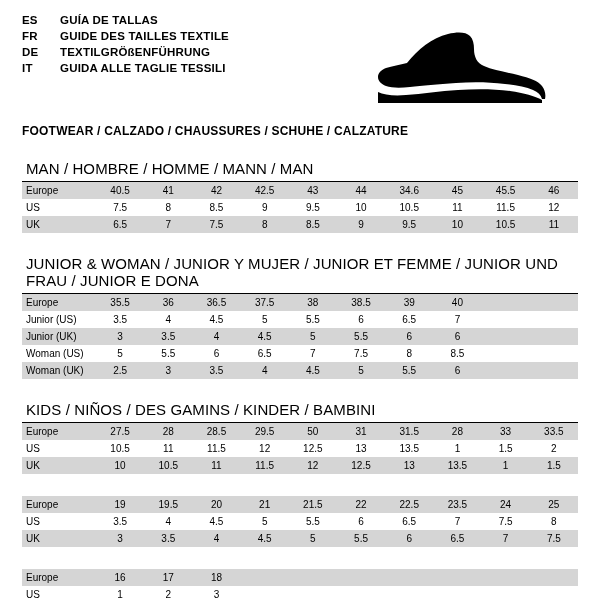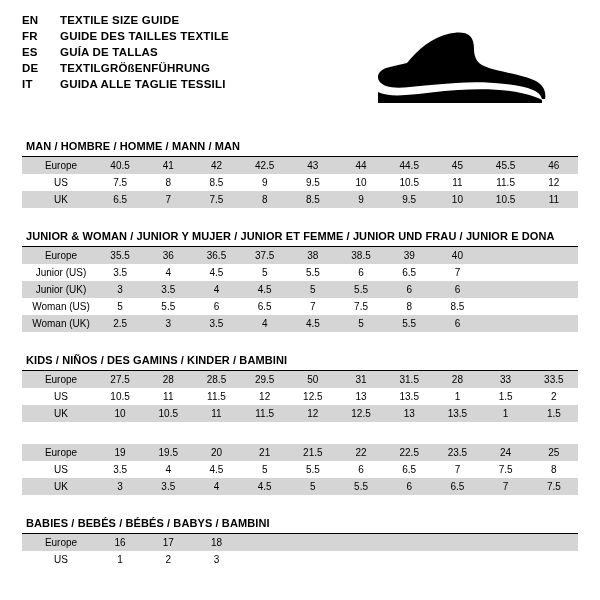--- a/index.html
+++ b/index.html
@@ -54,42 +54,42 @@
     font-weight: bold;
     letter-spacing: 0.2px;
     margin: 6px 0 0 0;
   }
 
   
   .section {
     margin-top: 22px;
   }
   .section-title {
-    font-size: 11px;
-    font-weight: bold;
+    font-size: 15px;
+    font-weight: normal;
     letter-spacing: 0.1px;
     padding: 0 0 4px 4px;
     border-bottom: 1px solid #000;
     margin-bottom: 0;
   }
   table.sizes {
     border-collapse: collapse;
     width: 100%;
     table-layout: fixed;
   }
   table.sizes td {
     font-size: 10px;
     height: 17px;
     line-height: 17px;
     padding: 0;
     text-align: center;
     white-space: nowrap;
   }
   table.sizes td.rowlabel {
-    text-align: center;
+    text-align: left;
     padding-left: 4px;
   }
   tr.shaded td {
     background: #d5d5d5;
   }
   tr.plain td {
     background: #ffffff;
   }
 
   
@@ -97,50 +97,47 @@
 </style>
 </head>
 <body>
 
 <div class="page">
 
   <div class="header">
     <table class="lang-table">
       <tbody>
         <tr>
-          <td class="lang-code">EN</td>
-          <td>TEXTILE SIZE GUIDE</td>
+          <td class="lang-code">ES</td>
+          <td>GUÍA DE TALLAS</td>
         </tr>
         <tr>
           <td class="lang-code">FR</td>
           <td>GUIDE DES TAILLES TEXTILE</td>
-        </tr>
-        <tr>
-          <td class="lang-code">ES</td>
-          <td>GUÍA DE TALLAS</td>
         </tr>
         <tr>
           <td class="lang-code">DE</td>
           <td>TEXTILGRÖßENFÜHRUNG</td>
         </tr>
         <tr>
           <td class="lang-code">IT</td>
           <td>GUIDA ALLE TAGLIE TESSILI</td>
         </tr>
       </tbody>
     </table>
 
     <div class="shoe-wrap">
       <svg viewBox="0 0 190 78" width="190" height="78" aria-hidden="true">
         <path fill="#000000" d="M47,33 C58,19 72,8 88,4 C98,1.5 106,2 110,6 C113,9 114,14 114,19 C114,27 117,33 124,36 C133,40 146,42 158,45 C170,48 178,51 182,56 C185,60 186,65 185,69 L182,69 C181,65 178,62 173,60 C166,57 156,55 145,54 C128,52 112,52 96,53 C78,54 62,56 50,57 C40,58 32,58 26,56 C21,54 18,51 18,47 C18,43 21,40 26,38 C32,36 40,35 47,33 Z"></path>
         <path fill="#000000" d="M18,62 C24,65 34,66 46,65 C62,64 80,61 98,60 C116,59 134,59 150,61 C164,63 175,66 182,70 L182,73 L18,73 Z"></path>
       </svg>
     </div>
   </div>
 
+  <div class="footwear-title">FOOTWEAR / CALZADO / CHAUSSURES / SCHUHE / CALZATURE</div>
 
   <div class="section">
     <div class="section-title">MAN / HOMBRE / HOMME / MANN / MAN</div>
     <table class="sizes">
       <colgroup>
           <col class="label-col">
           <col>
           <col>
           <col>
           <col>
@@ -153,21 +150,21 @@
         </colgroup>
       <tbody>
         <tr class="shaded">
           <td class="rowlabel">Europe</td>
           <td>40.5</td>
           <td>41</td>
           <td>42</td>
           <td>42.5</td>
           <td>43</td>
           <td>44</td>
-          <td>44.5</td>
+          <td>34.6</td>
           <td>45</td>
           <td>45.5</td>
           <td>46</td>
         </tr>
         <tr class="plain">
           <td class="rowlabel">US</td>
           <td>7.5</td>
           <td>8</td>
           <td>8.5</td>
           <td>9</td>
@@ -394,21 +391,20 @@
           <td>6</td>
           <td>6.5</td>
           <td>7</td>
           <td>7.5</td>
         </tr>
       </tbody>
     </table>
   </div>
 
   <div class="section">
-    <div class="section-title">BABIES / BEBÉS / BÉBÉS / BABYS / BAMBINI</div>
     <table class="sizes">
       <colgroup>
           <col class="label-col">
           <col>
           <col>
           <col>
           <col>
           <col>
           <col>
           <col>

